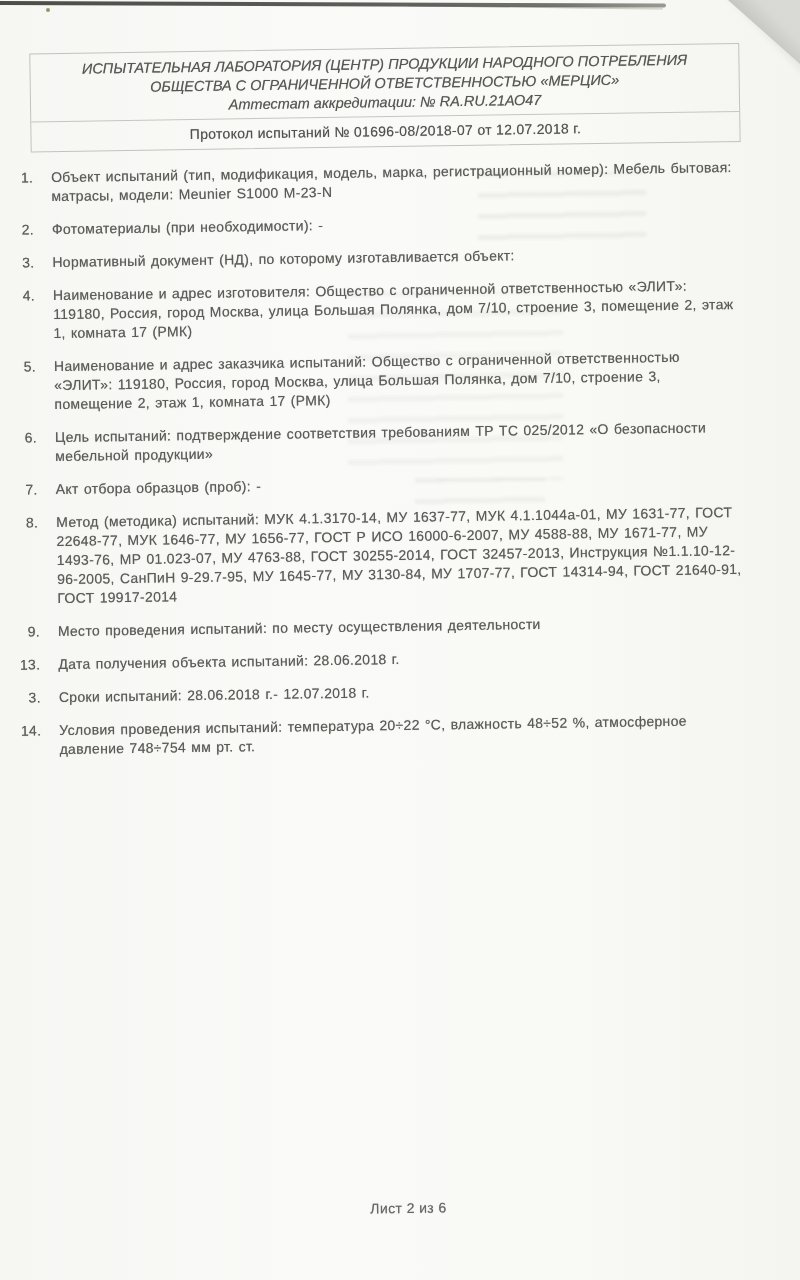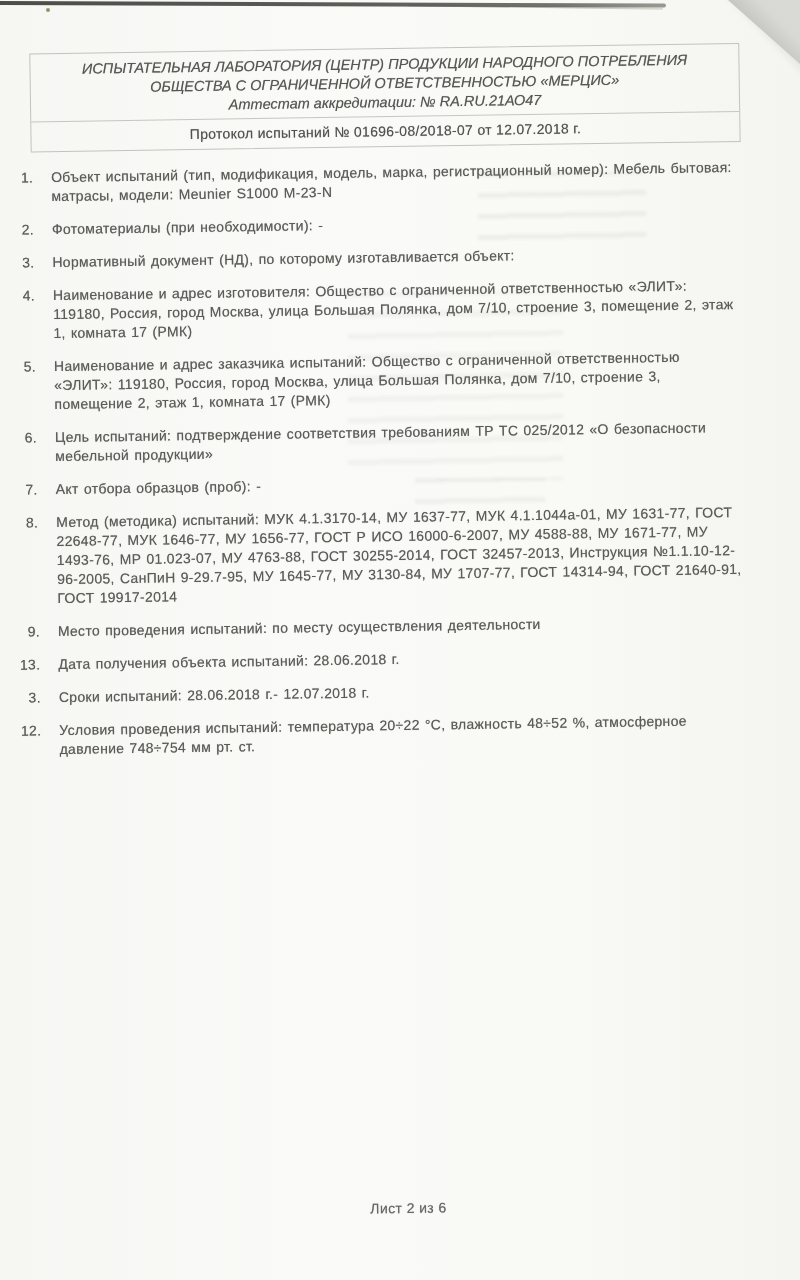--- a/index.html
+++ b/index.html
@@ -196,21 +196,21 @@
       </div>
       <div class="item">
         <span class="item-num">13.</span>
         <span class="item-text">Дата получения объекта испытаний: 28.06.2018 г.</span>
       </div>
       <div class="item">
         <span class="item-num">3.</span>
         <span class="item-text">Сроки испытаний: 28.06.2018 г.- 12.07.2018 г.</span>
       </div>
       <div class="item">
-        <span class="item-num">12.</span>
+        <span class="item-num">14.</span>
         <span class="item-text">Условия проведения испытаний: температура 20÷22 °С, влажность 48÷52 %, атмосферное
 давление 748÷754 мм рт. ст.</span>
       </div>
     </div>
 
     <div class="page-footer">Лист 2 из 6</div>
 
   </div>
 
   <div class="corner-fold-shadow"></div>

